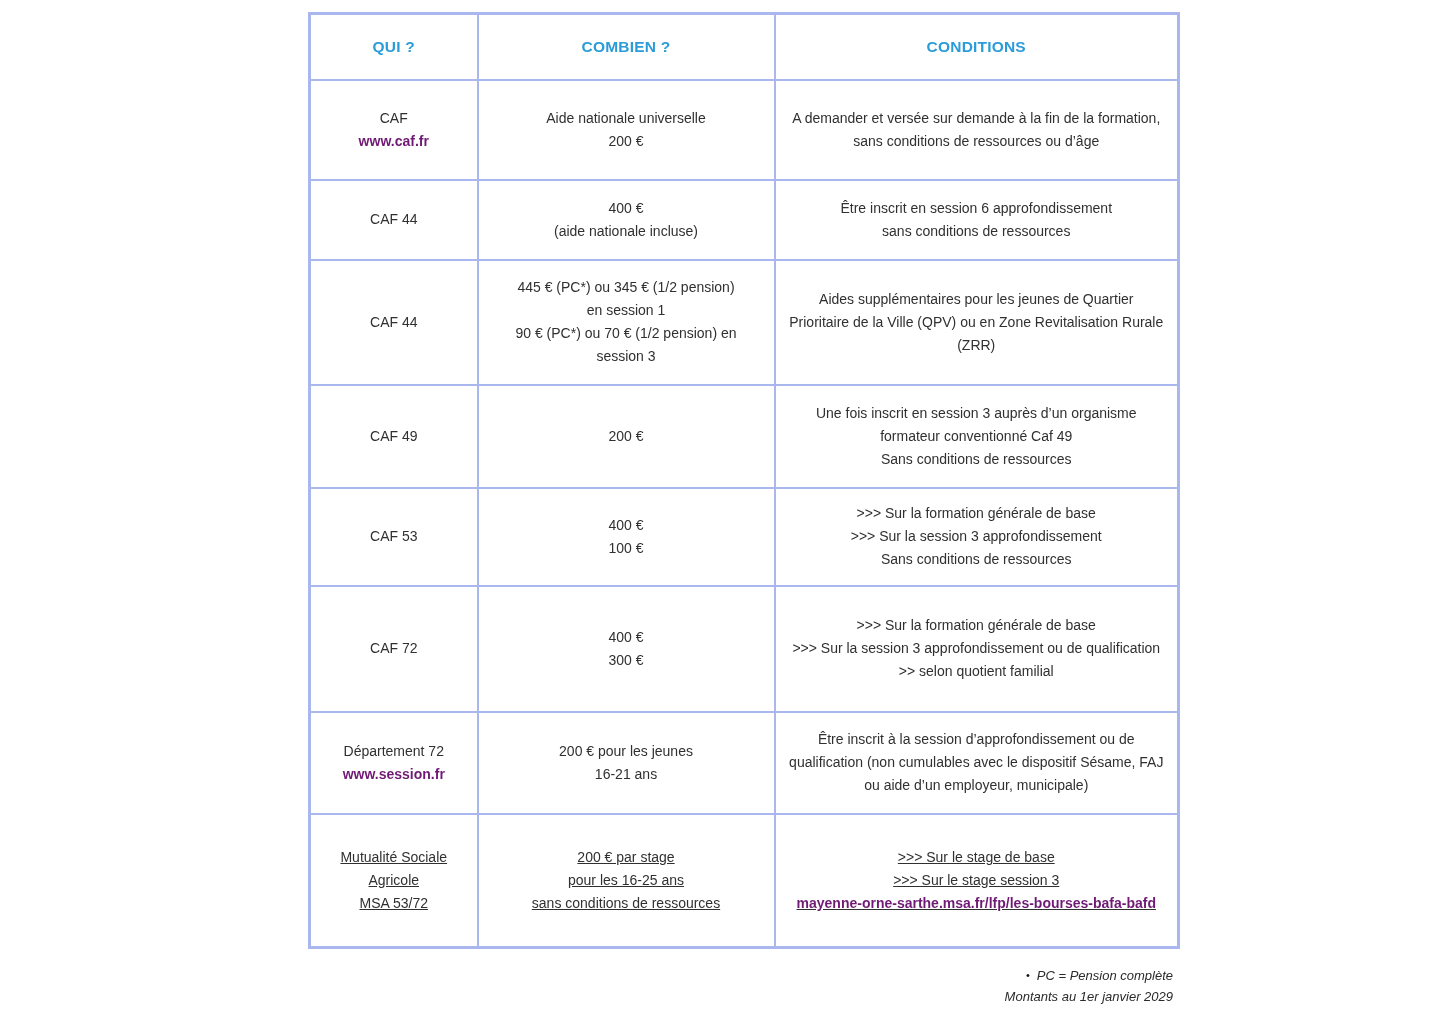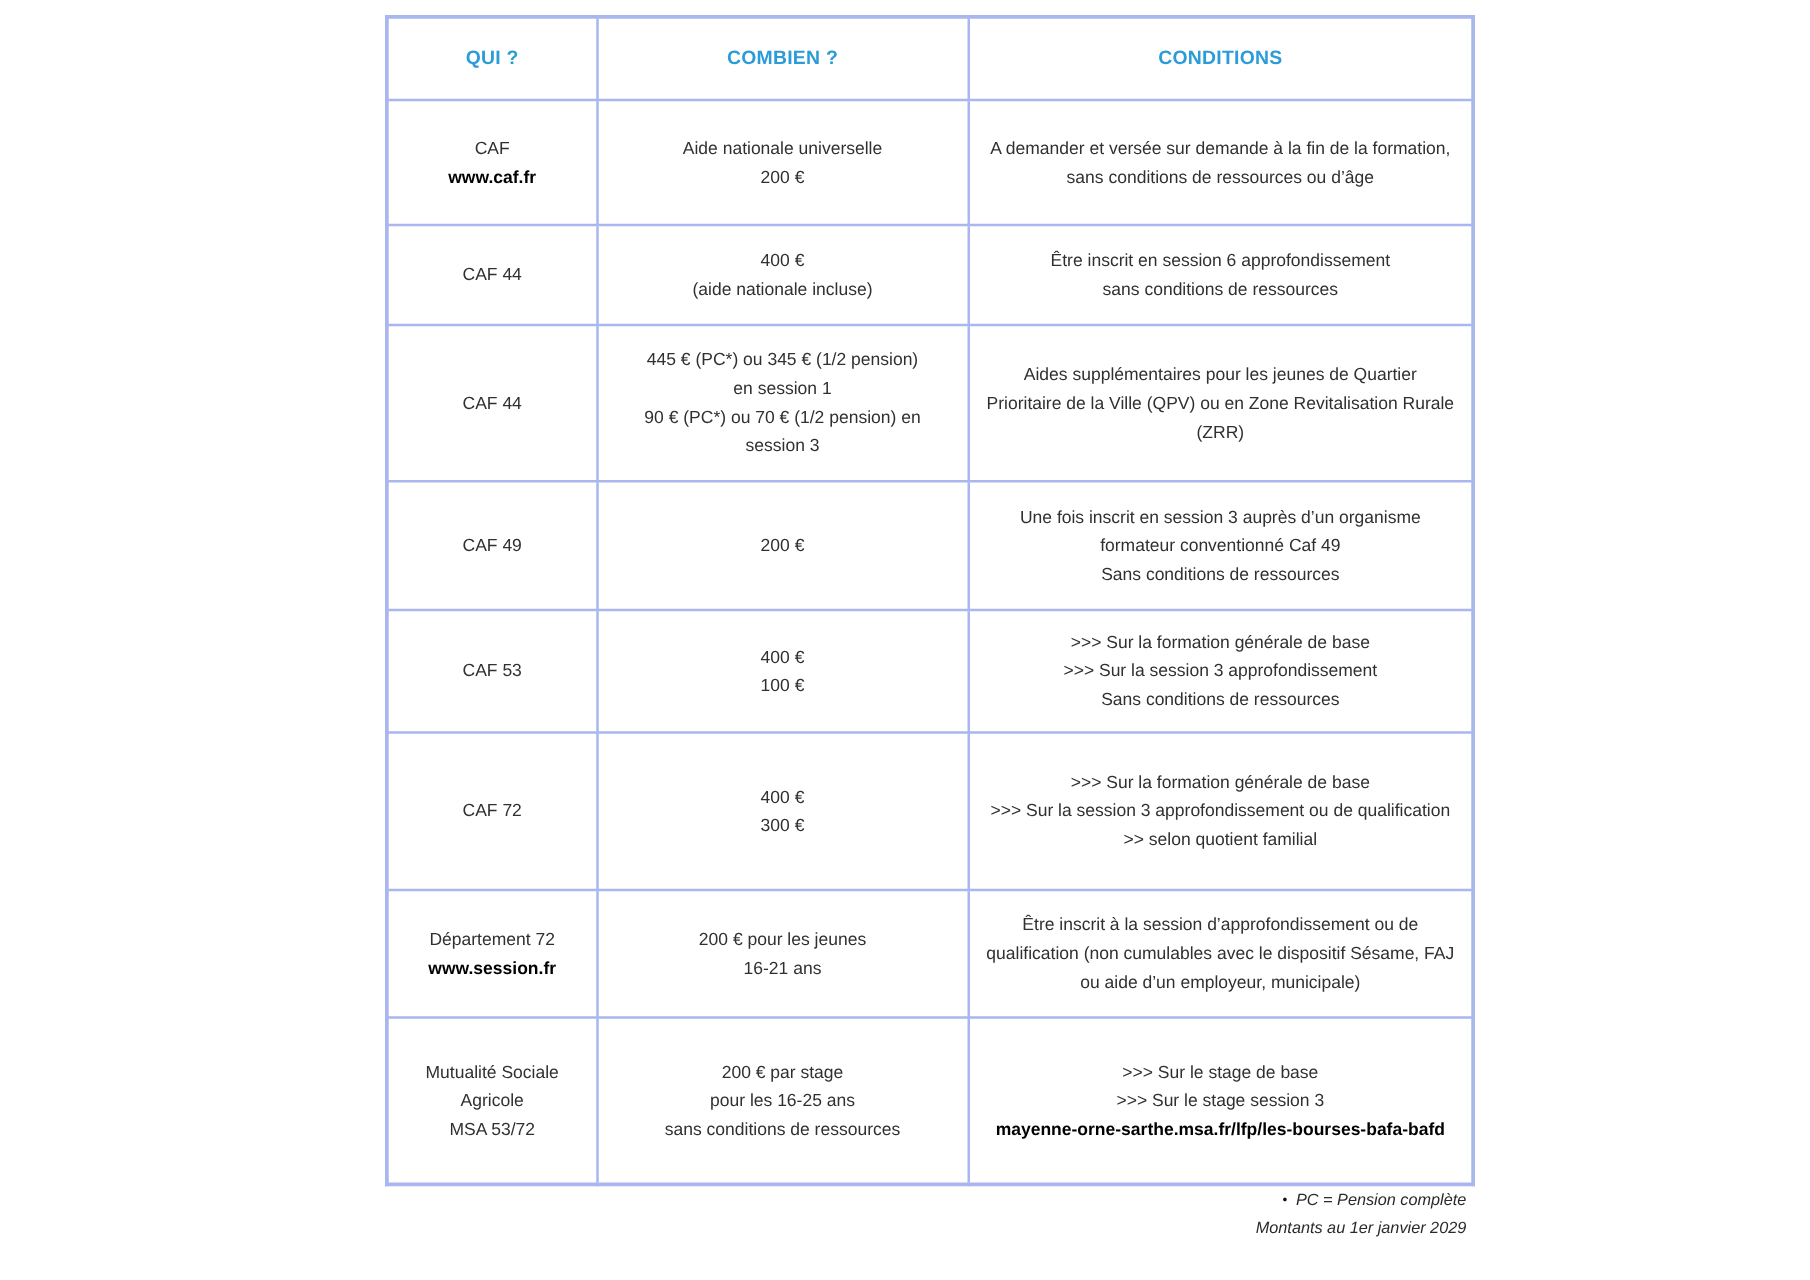--- a/index.html
+++ b/index.html
@@ -46,31 +46,32 @@
     font-size: 15.5px;
     letter-spacing: 0.2px;
   }
   tbody tr:nth-child(1) { height: 100px; }
   tbody tr:nth-child(2) { height: 80px;  }
   tbody tr:nth-child(3) { height: 125px; }
   tbody tr:nth-child(4) { height: 103px; }
   tbody tr:nth-child(5) { height: 98px;  }
   tbody tr:nth-child(6) { height: 126px; }
   tbody tr:nth-child(7) { height: 102px; }
-  tbody tr:nth-child(8) { height: 134px; }
+  tbody tr:nth-child(8) { height: 134px; text-decoration: underline; }
   .cell-line { display: block; }
   .cell-link {
     display: block;
-    color: #000000;
+    color: #701a75;
     font-weight: bold;
     cursor: pointer;
     text-decoration: none;
     overflow-wrap: break-word;
   }
   .footnotes {
+    margin-top: 16px;
     width: 869px;
     text-align: right;
     font-style: italic;
     font-size: 13px;
     color: #2a2a2a;
     line-height: 21px;
     padding-right: 4px;
   }
   .footnote-bullet {
     display: inline-block;

